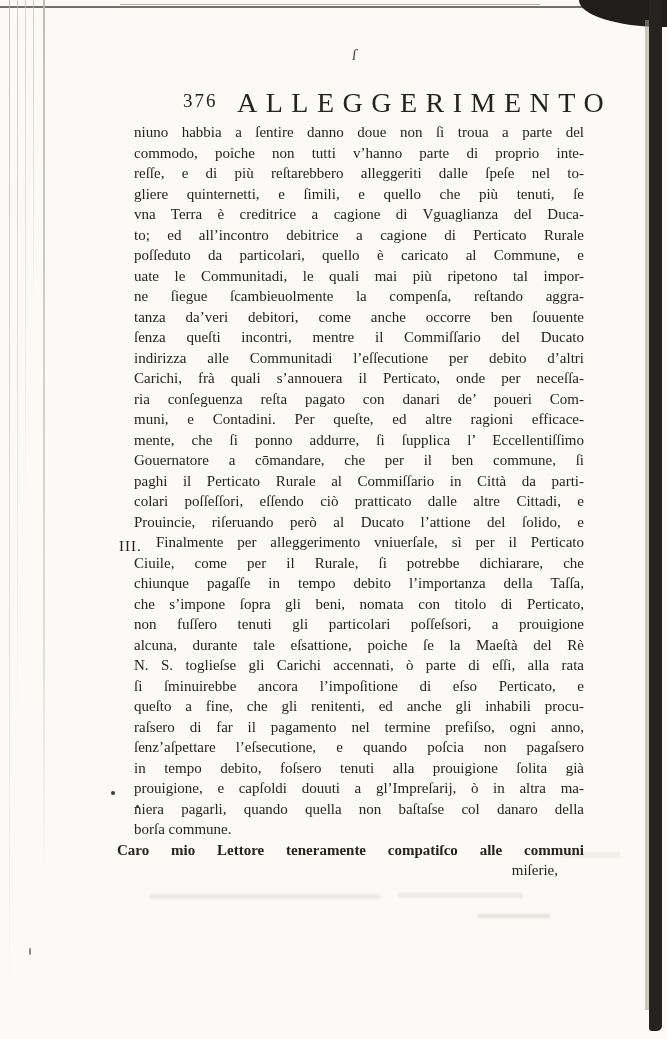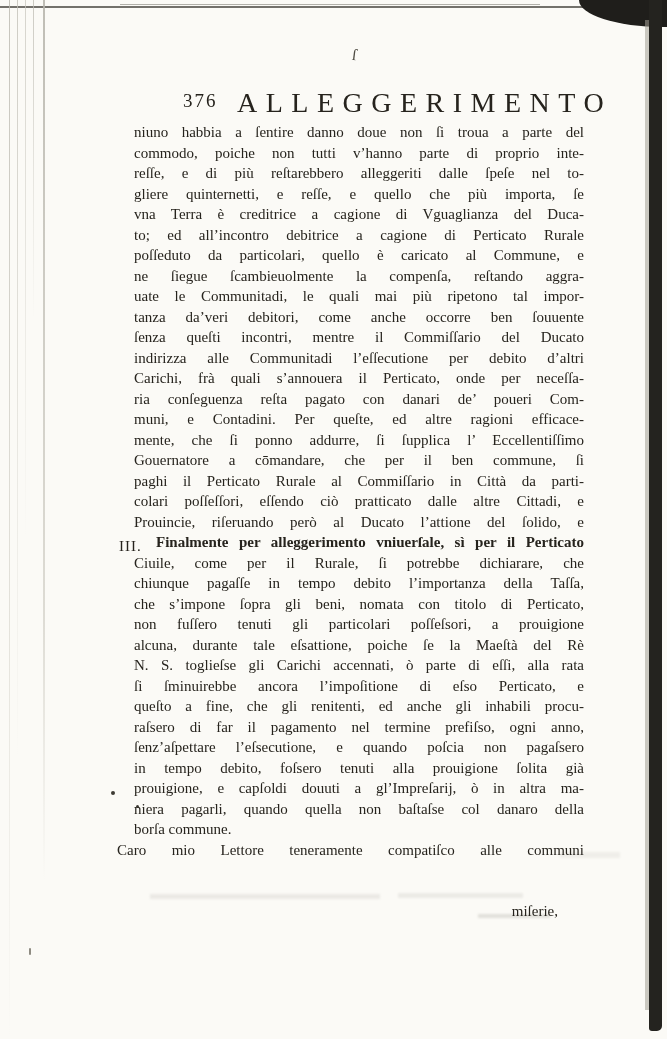--- a/index.html
+++ b/index.html
@@ -34,25 +34,25 @@
   .gh3{left:478px;top:914px;width:72px;height:4px;opacity:.22;}
   .gh4{left:560px;top:852px;width:60px;height:6px;opacity:.10;}
   
   .header{position:absolute;left:134px;top:87px;width:450px;height:28px;text-align:center;}
   .pageno{position:absolute;left:49px;top:3px;font-size:19px;letter-spacing:2px;}
   .runtitle{position:absolute;left:103px;top:0;font-size:28px;letter-spacing:8.5px;white-space:nowrap;}
   
   .textblock{position:absolute;left:134px;top:122px;width:450px;font-size:15px;line-height:20.5px;}
   .line{text-align:justify;text-align-last:justify;height:20.5px;overflow:hidden;}
   .line.flush-last{text-align-last:left;}
-  .line.indent-first{padding-left:22px;font-weight:bold;}
+  .line.indent-first{padding-left:22px;}
   .para3{position:relative;}
   .para-num{position:absolute;left:-15px;top:4px;font-size:15px;letter-spacing:1px;}
-  .closing-line{margin-left:-17px;width:calc(100% + 17px);text-align:justify;text-align-last:justify;height:20.5px;overflow:hidden;}
-  .catchword-row{text-align:right;padding-right:26px;height:20.5px;margin-top:41px;}
+  .closing-line{margin-left:-17px;width:calc(100% + 17px);text-align:justify;text-align-last:justify;height:20.5px;overflow:hidden;font-weight:bold;}
+  .catchword-row{text-align:right;padding-right:26px;height:20.5px;}
 </style>
 </head>
 <body>
 
 <div class="stage">
 
   <div class="top-edge"></div>
   <div class="top-edge2"></div>
   <div class="corner-blob"></div>
   <div class="right-bar"></div>
@@ -74,26 +74,26 @@
   <div class="header">
     <span class="pageno">376</span>
     <span class="runtitle">ALLEGGERIMENTO</span>
   </div>
 
   <div class="textblock">
     <div>
         <div class="line">niuno habbia a ſentire danno doue non ſi troua a parte del</div>
         <div class="line">commodo, poiche non tutti v’hanno parte di proprio inte-</div>
         <div class="line">reſſe, e di più reſtarebbero alleggeriti dalle ſpeſe nel to-</div>
-        <div class="line">gliere quinternetti, e reſſe, e quello che più importa, ſe</div>
+        <div class="line">gliere quinternetti, e ſimili, e quello che più tenuti, ſe</div>
         <div class="line">vna Terra è creditrice a cagione di Vguaglianza del Duca-</div>
         <div class="line">to; ed all’incontro debitrice a cagione di Perticato Rurale</div>
         <div class="line">poſſeduto da particolari, quello è caricato al Commune, e</div>
+        <div class="line">uate le Communitadi, le quali mai più ripetono tal impor-</div>
         <div class="line">ne ſiegue ſcambieuolmente la compenſa, reſtando aggra-</div>
-        <div class="line">uate le Communitadi, le quali mai più ripetono tal impor-</div>
         <div class="line">tanza da’veri debitori, come anche occorre ben ſouuente</div>
         <div class="line">ſenza queſti incontri, mentre il Commiſſario del Ducato</div>
         <div class="line">indirizza alle Communitadi l’eſſecutione per debito d’altri</div>
         <div class="line">Carichi, frà quali s’annouera il Perticato, onde per neceſſa-</div>
         <div class="line">ria conſeguenza reſta pagato con danari de’ poueri Com-</div>
         <div class="line">muni, e Contadini. Per queſte, ed altre ragioni efficace-</div>
         <div class="line">mente, che ſi ponno addurre, ſi ſupplica l’ Eccellentiſſimo</div>
         <div class="line">Gouernatore a cōmandare, che per il ben commune, ſi</div>
         <div class="line">paghi il Perticato Rurale al Commiſſario in Città da parti-</div>
         <div class="line">colari poſſeſſori, eſſendo ciò pratticato dalle altre Cittadi, e</div>

